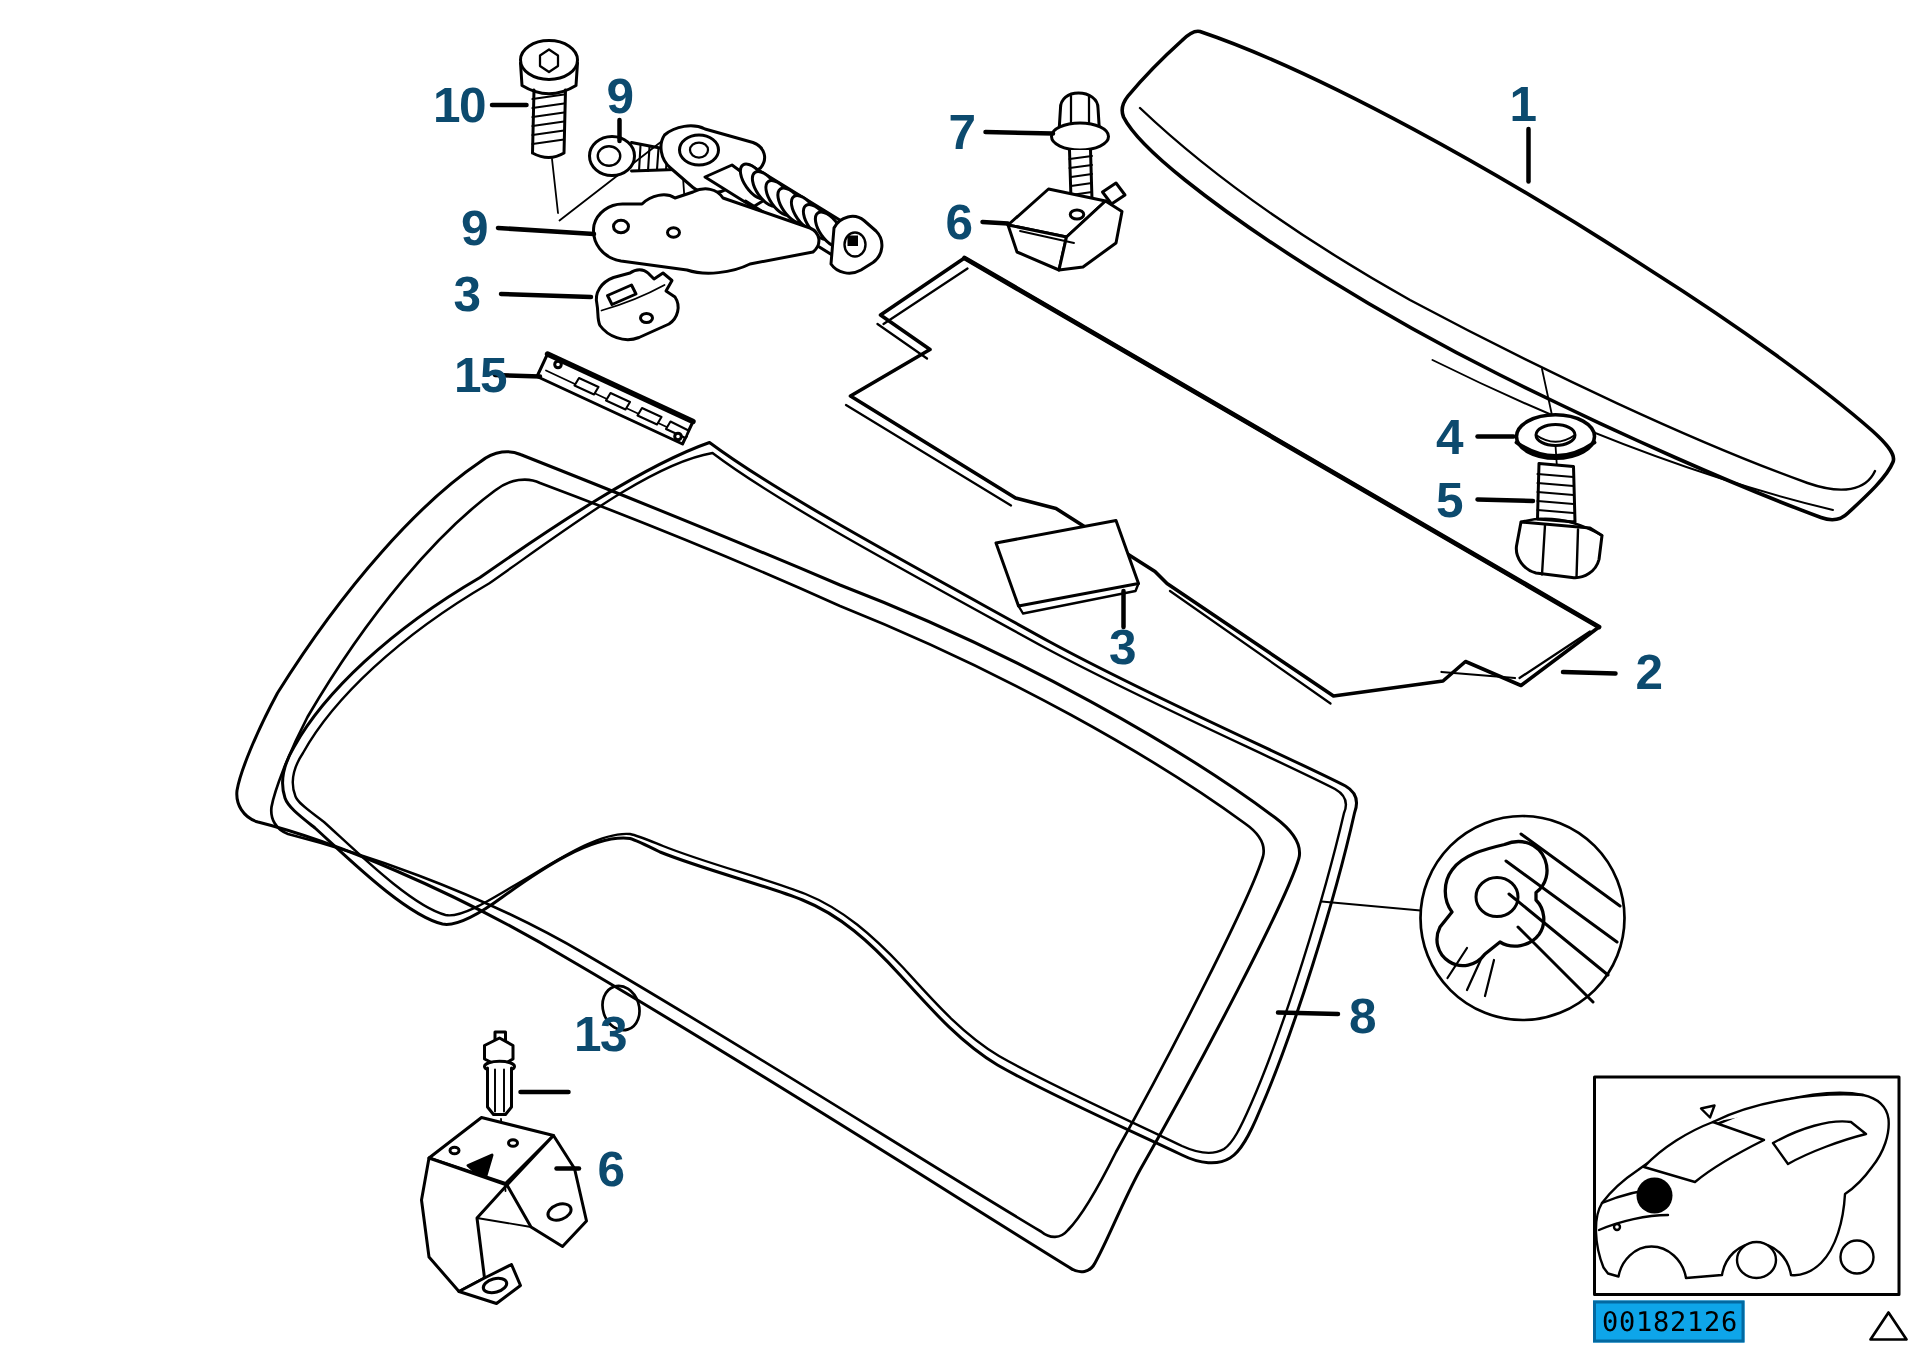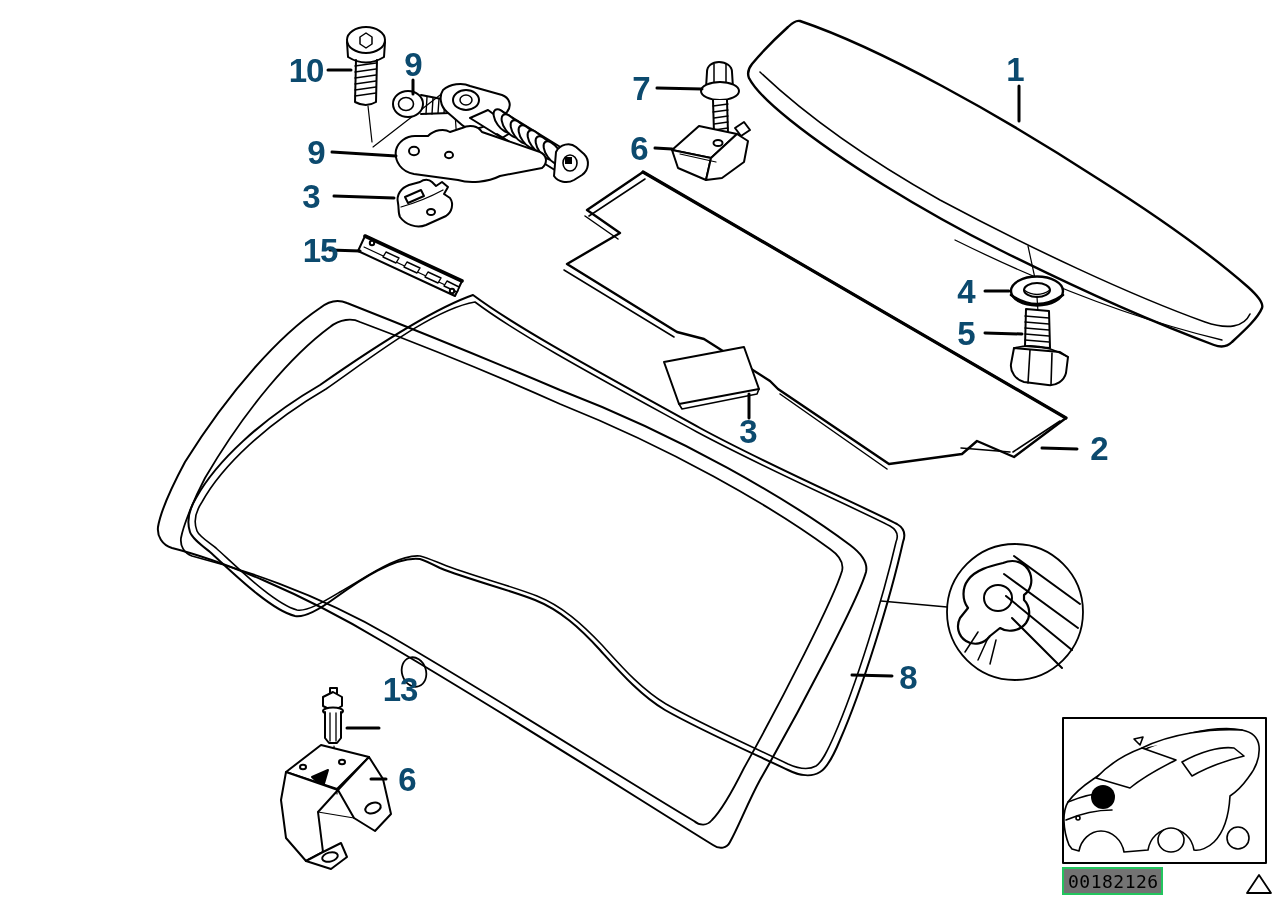--- a/index.html
+++ b/index.html
@@ -2,23 +2,23 @@
 <html><head>
 <meta charset="utf-8">
 <style>
   html,body{margin:0;padding:0;background:#fff;}
   #stage{position:relative;width:1288px;height:910px;background:#fff;overflow:hidden;
          font-family:"Liberation Sans",sans-serif;}
   #art{position:absolute;left:0;top:0;}
   .callout{position:absolute;transform:translate(-50%,-50%);font-family:"Liberation Sans",sans-serif;
            font-weight:bold;font-size:33px;letter-spacing:-1px;color:#0c4a6e;line-height:1;
            user-select:none;cursor:pointer;}
-  #image-number{position:absolute;left:1062px;top:867px;width:93px;height:24px;border:2px solid #22c55e;
+  #image-number{position:absolute;left:1062px;top:867px;width:93px;height:24px;border:2px solid #0369a1;
                 font-family:"DejaVu Sans Mono","Liberation Mono",monospace;font-size:18px;color:#000;
-                display:flex;align-items:center;padding-left:4px;letter-spacing:0.5px;background:#737373;}
+                display:flex;align-items:center;padding-left:4px;letter-spacing:0.5px;background:#0ea5e9;}
 </style>
 </head>
 <body>
 
 <div id="stage">
 
 <svg id="art" width="1288" height="910" viewBox="0 0 1288 910">
   <g fill="none" stroke="#000" stroke-width="2" stroke-linecap="round" stroke-linejoin="round">
 
     <g>

